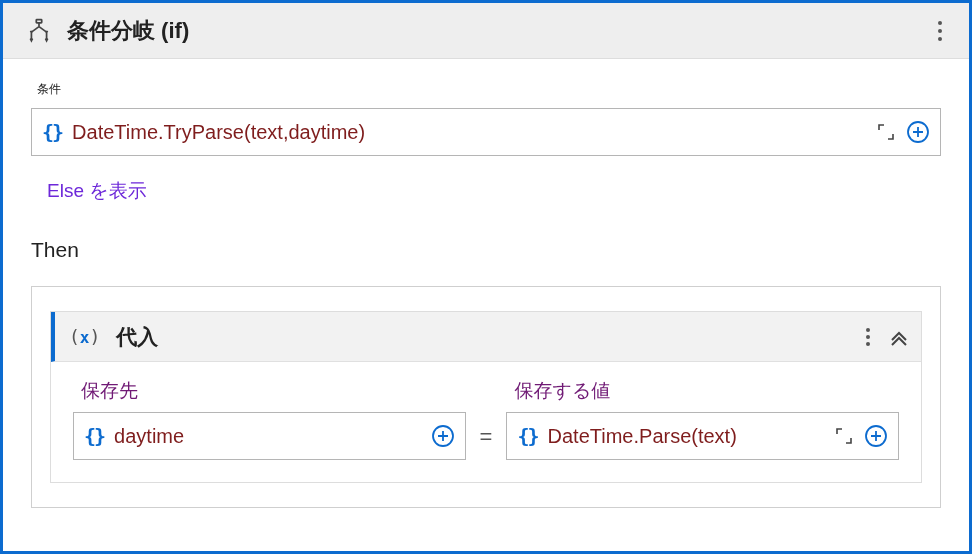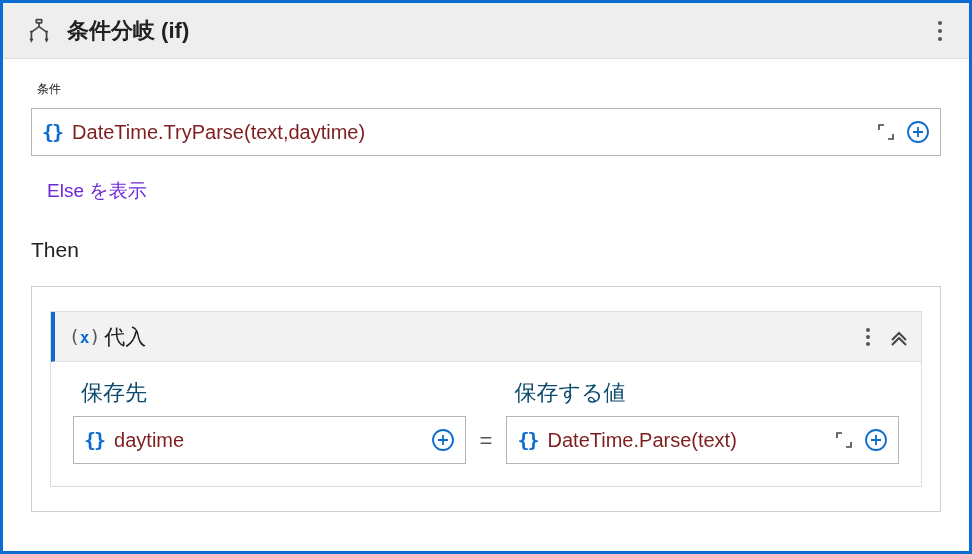--- a/index.html
+++ b/index.html
@@ -96,30 +96,30 @@
     padding: 0 12px 0 14px;
   }
   .x-badge {
     color: #0c6bcf;
     font-weight: 700;
     font-size: 16px;
     font-family: Consolas, monospace;
   }
   .x-wrap { display:inline-flex; align-items:baseline; }
   .paren { color:#555; font-size:18px; font-family: Consolas, monospace; }
-  .assign-title { font-size: 21px; margin-left: 4px; flex:1; color:#222; font-weight:400;}
+  .assign-title { font-size: 21px; margin-left: 16px; flex:1; color:#222; font-weight:700;}
   .assign-actions { display:flex; gap:18px; align-items:center; }
   .assign-body {
     padding: 14px 22px 22px 22px;
     display: flex;
     align-items: flex-end;
     gap: 10px;
   }
   .col { flex:1; }
-  .col-label { font-size: 22px; color:#0c4a6e; margin: 2px 0 8px 8px; }
+  .col-label { font-size: 19px; color:#701a75; margin: 2px 0 8px 8px; }
   .eq { font-size: 22px; color:#555; padding: 0 4px 10px 4px; align-self:flex-end; }
   .mini-expr {
     border: 1px solid #b5b5b5;
     height: 48px;
     display:flex;
     align-items:center;
     padding: 0 8px 0 10px;
   }
   svg { display:block; }
 </style>

